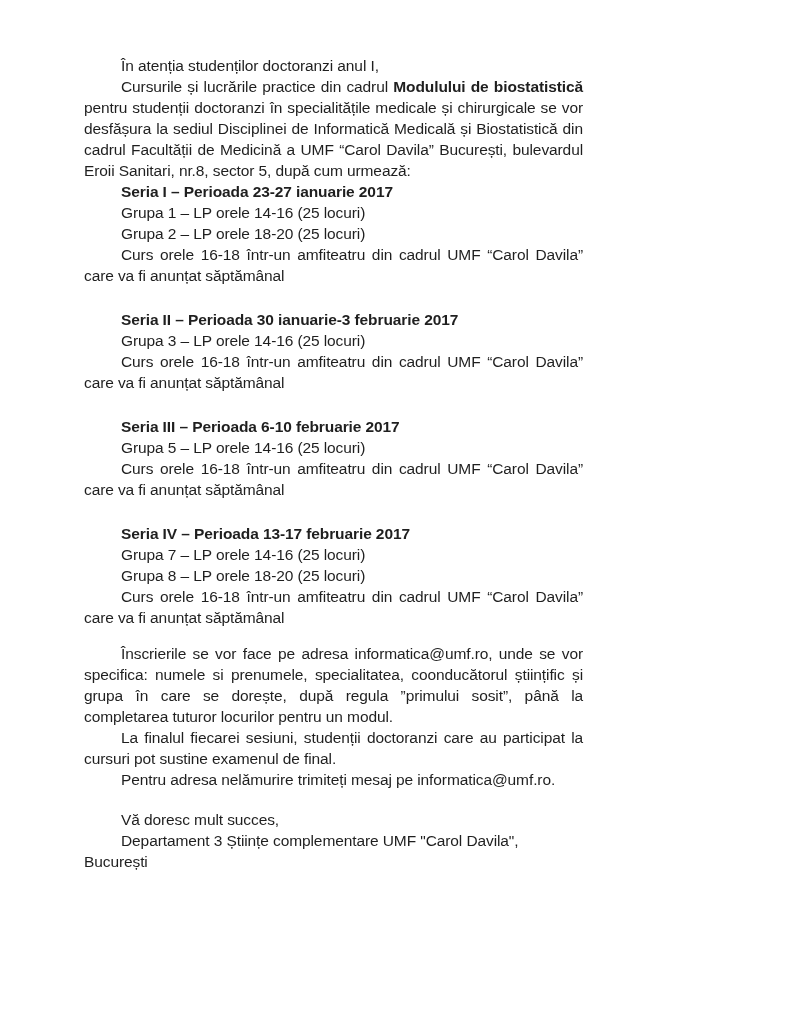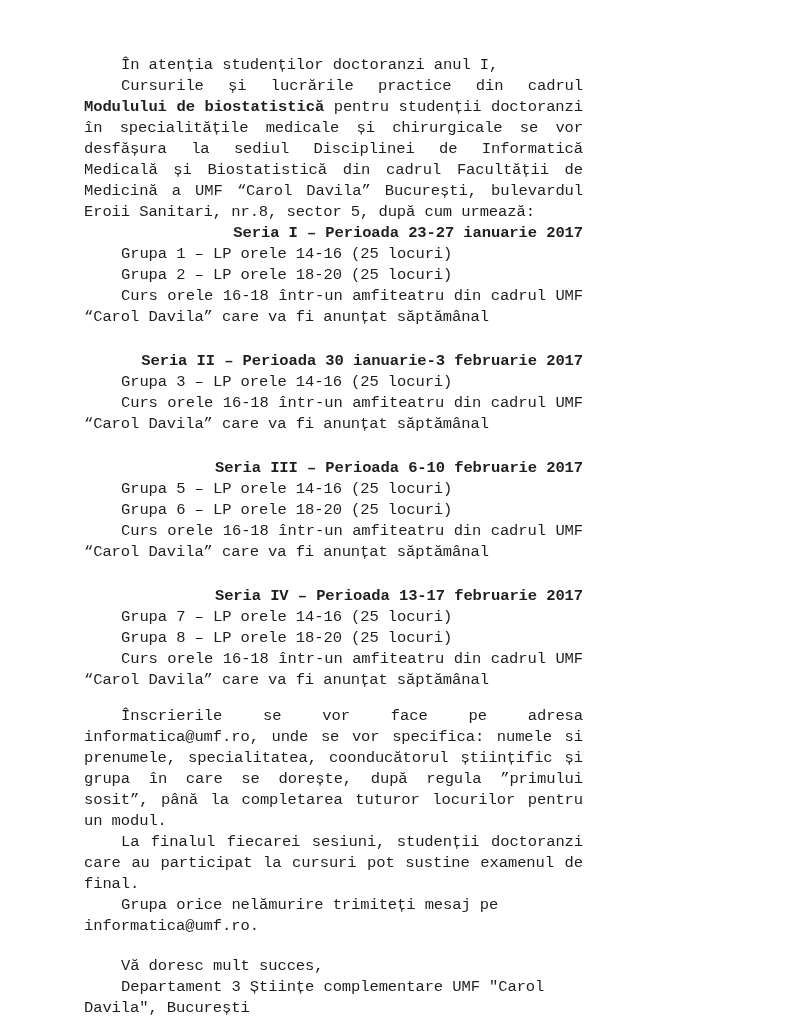--- a/index.html
+++ b/index.html
@@ -7,33 +7,33 @@
     padding: 0;
     background: #ffffff;
   }
   .page {
     position: relative;
     width: 668px;
     height: 1024px;
     background: #ffffff;
     box-sizing: border-box;
     padding: 55px 85px 0 84px;
-    font-family: Liberation Mono, monospace;
+    font-family: Liberation Sans, sans-serif;
     color: #1f1f1f;
     overflow: hidden;
   }
   .page p {
     margin: 0;
     font-size: 15.5px;
     line-height: 21px;
     letter-spacing: -0.1px;
   }
   .indent { text-indent: 37px; }
   .justify { text-align: justify; }
-  .bold { font-weight: bold; text-align: right; }
+  .bold { font-weight: bold; }
   .intro { margin-top: 2px; margin-bottom: 24px; }
   .series { margin-bottom: 23px; }
   .series:last-of-type { margin-bottom: 15px; }
   .closing-para { margin-bottom: 0; }
   .signature { margin-top: 19px; }
 </style>
 </head>
 <body>
 
 <div class="page">
@@ -51,33 +51,32 @@
 
   <section class="series">
     <p class="indent bold">Seria II – Perioada 30 ianuarie-3 februarie 2017</p>
     <p class="indent">Grupa 3 – LP orele 14-16 (25 locuri)</p>
     <p class="indent justify">Curs orele 16-18 într-un amfiteatru din cadrul UMF “Carol Davila” care va fi anunțat săptămânal</p>
   </section>
 
   <section class="series">
     <p class="indent bold">Seria III – Perioada 6-10 februarie 2017</p>
     <p class="indent">Grupa 5 – LP orele 14-16 (25 locuri)</p>
-    <p class="indent">Grupa 6 – LP orele 18-20 (25 locuri)</p>
     <p class="indent justify">Curs orele 16-18 într-un amfiteatru din cadrul UMF “Carol Davila” care va fi anunțat săptămânal</p>
   </section>
 
   <section class="series">
     <p class="indent bold">Seria IV – Perioada 13-17 februarie 2017</p>
     <p class="indent">Grupa 7 – LP orele 14-16 (25 locuri)</p>
     <p class="indent">Grupa 8 – LP orele 18-20 (25 locuri)</p>
     <p class="indent justify">Curs orele 16-18 într-un amfiteatru din cadrul UMF “Carol Davila” care va fi anunțat săptămânal</p>
   </section>
 
   <p class="indent justify closing-para">Înscrierile se vor face pe adresa informatica@umf.ro, unde se vor specifica: numele si prenumele, specialitatea, coonducătorul științific și grupa în care se dorește, după regula ”primului sosit”, până la completarea tuturor locurilor pentru un modul.</p>
   <p class="indent justify closing-para">La finalul fiecarei sesiuni, studenții doctoranzi care au participat la cursuri pot sustine examenul de final.</p>
-  <p class="indent closing-para">Grupa orice nelămurire trimiteți mesaj pe informatica@umf.ro.</p>
+  <p class="indent closing-para">Pentru adresa nelămurire trimiteți mesaj pe informatica@umf.ro.</p>
 
   <div class="signature">
     <p class="indent">Vă doresc mult succes,</p>
     <p class="indent">Departament 3 Științe complementare UMF "Carol Davila", București</p>
   </div>
 
 </div>
 
 </body></html>

